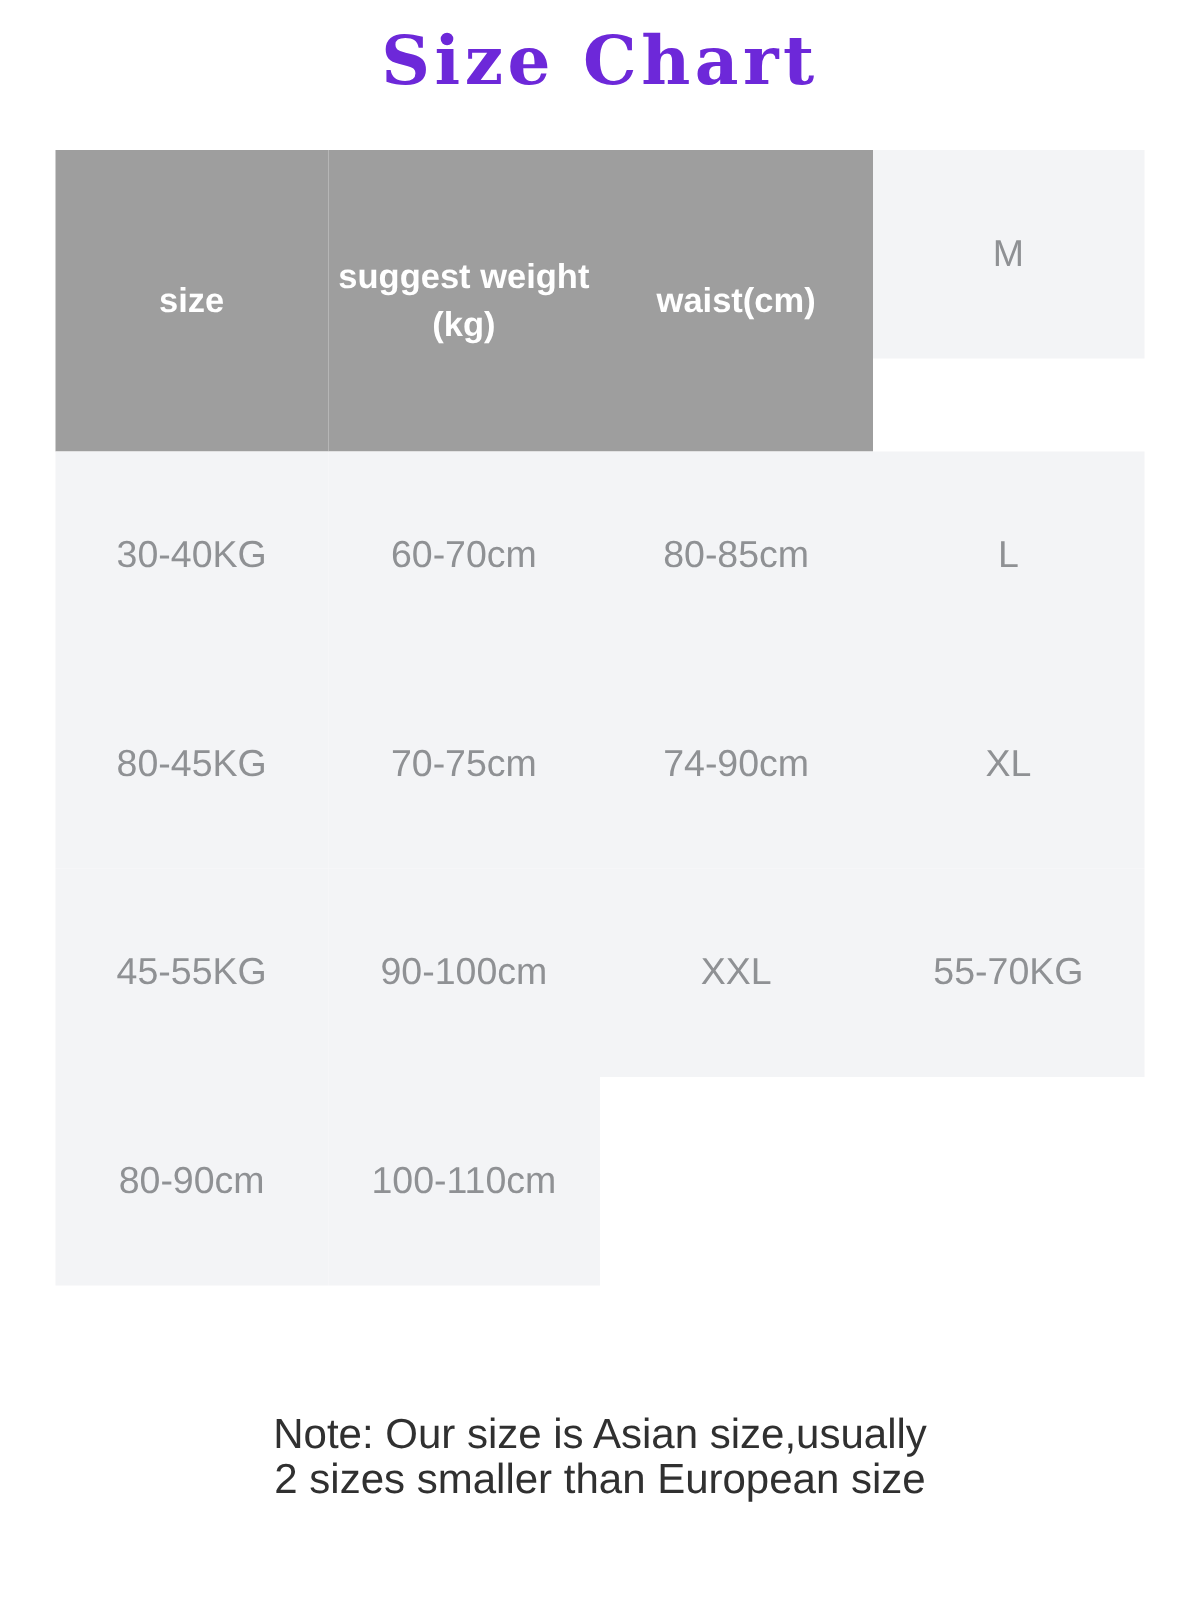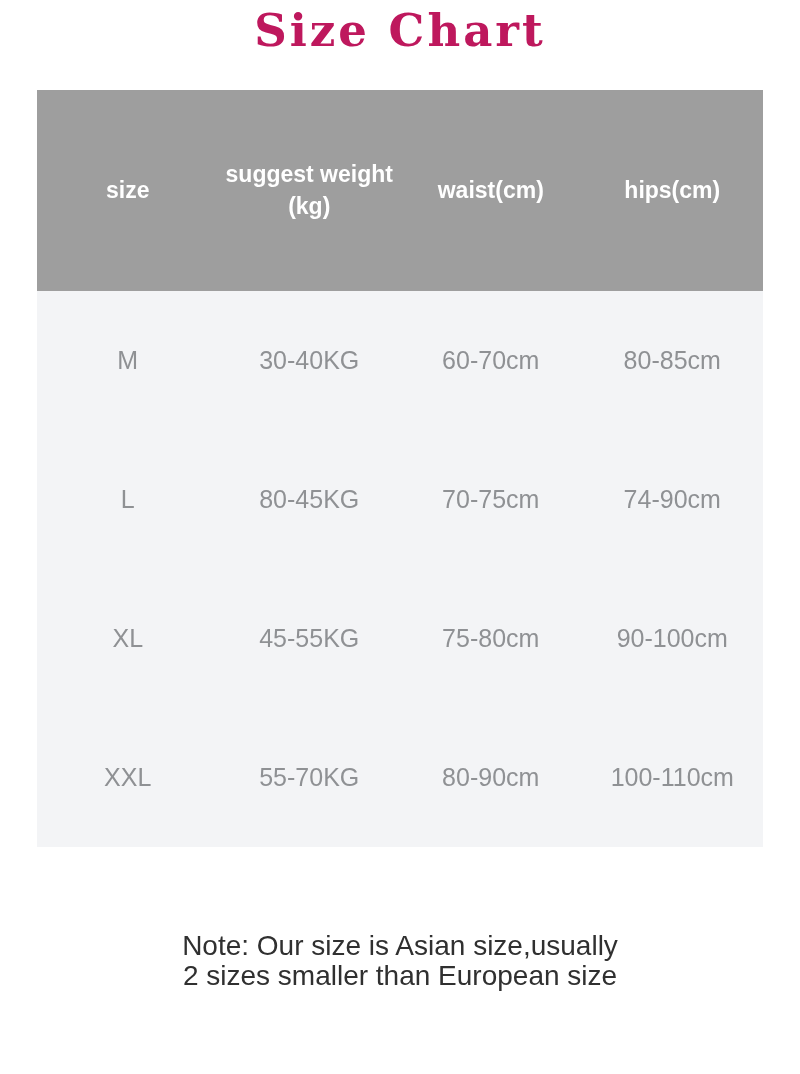--- a/index.html
+++ b/index.html
@@ -8,29 +8,29 @@
     background: #ffffff;
     font-family: "Liberation Sans", sans-serif;
   }
   .page {
     width: 800px;
     height: 1074px;
     background: #ffffff;
     overflow: hidden;
   }
   .page-title {
-    padding-top: 0;
+    padding-top: 10px;
     height: 62px;
     line-height: 62px;
     text-align: center;
     font-family: "DejaVu Serif", "Liberation Serif", serif;
     font-weight: 700;
     font-size: 45px;
     letter-spacing: 3px;
-    color: #be185d;
+    color: #6d28d9;
   }
   .size-table {
     margin: 28px 37px 0 37px;
     width: 726px;
     display: grid;
     grid-template-columns: repeat(4, 1fr);
   }
   .header-cell {
     height: 201px;
     background: #9e9e9e;
@@ -69,35 +69,33 @@
 <div class="page">
 
   <div class="page-title">Size Chart</div>
 
   <div class="size-table">
 
     <div class="header-cell">size</div>
     <div class="header-cell">suggest weight
 (kg)</div>
     <div class="header-cell">waist(cm)</div>
-    <div class="header-cell">hips(cm)</div>
 
     <div class="data-cell">M</div>
     <div class="data-cell">30-40KG</div>
     <div class="data-cell">60-70cm</div>
     <div class="data-cell">80-85cm</div>
 
     <div class="data-cell">L</div>
     <div class="data-cell">80-45KG</div>
     <div class="data-cell">70-75cm</div>
     <div class="data-cell">74-90cm</div>
 
     <div class="data-cell">XL</div>
     <div class="data-cell">45-55KG</div>
-    <div class="data-cell">75-80cm</div>
     <div class="data-cell">90-100cm</div>
 
     <div class="data-cell">XXL</div>
     <div class="data-cell">55-70KG</div>
     <div class="data-cell">80-90cm</div>
     <div class="data-cell">100-110cm</div>
   </div>
 
   <div class="note-text">Note: Our size is Asian size,usually
 2 sizes smaller than European size</div>

